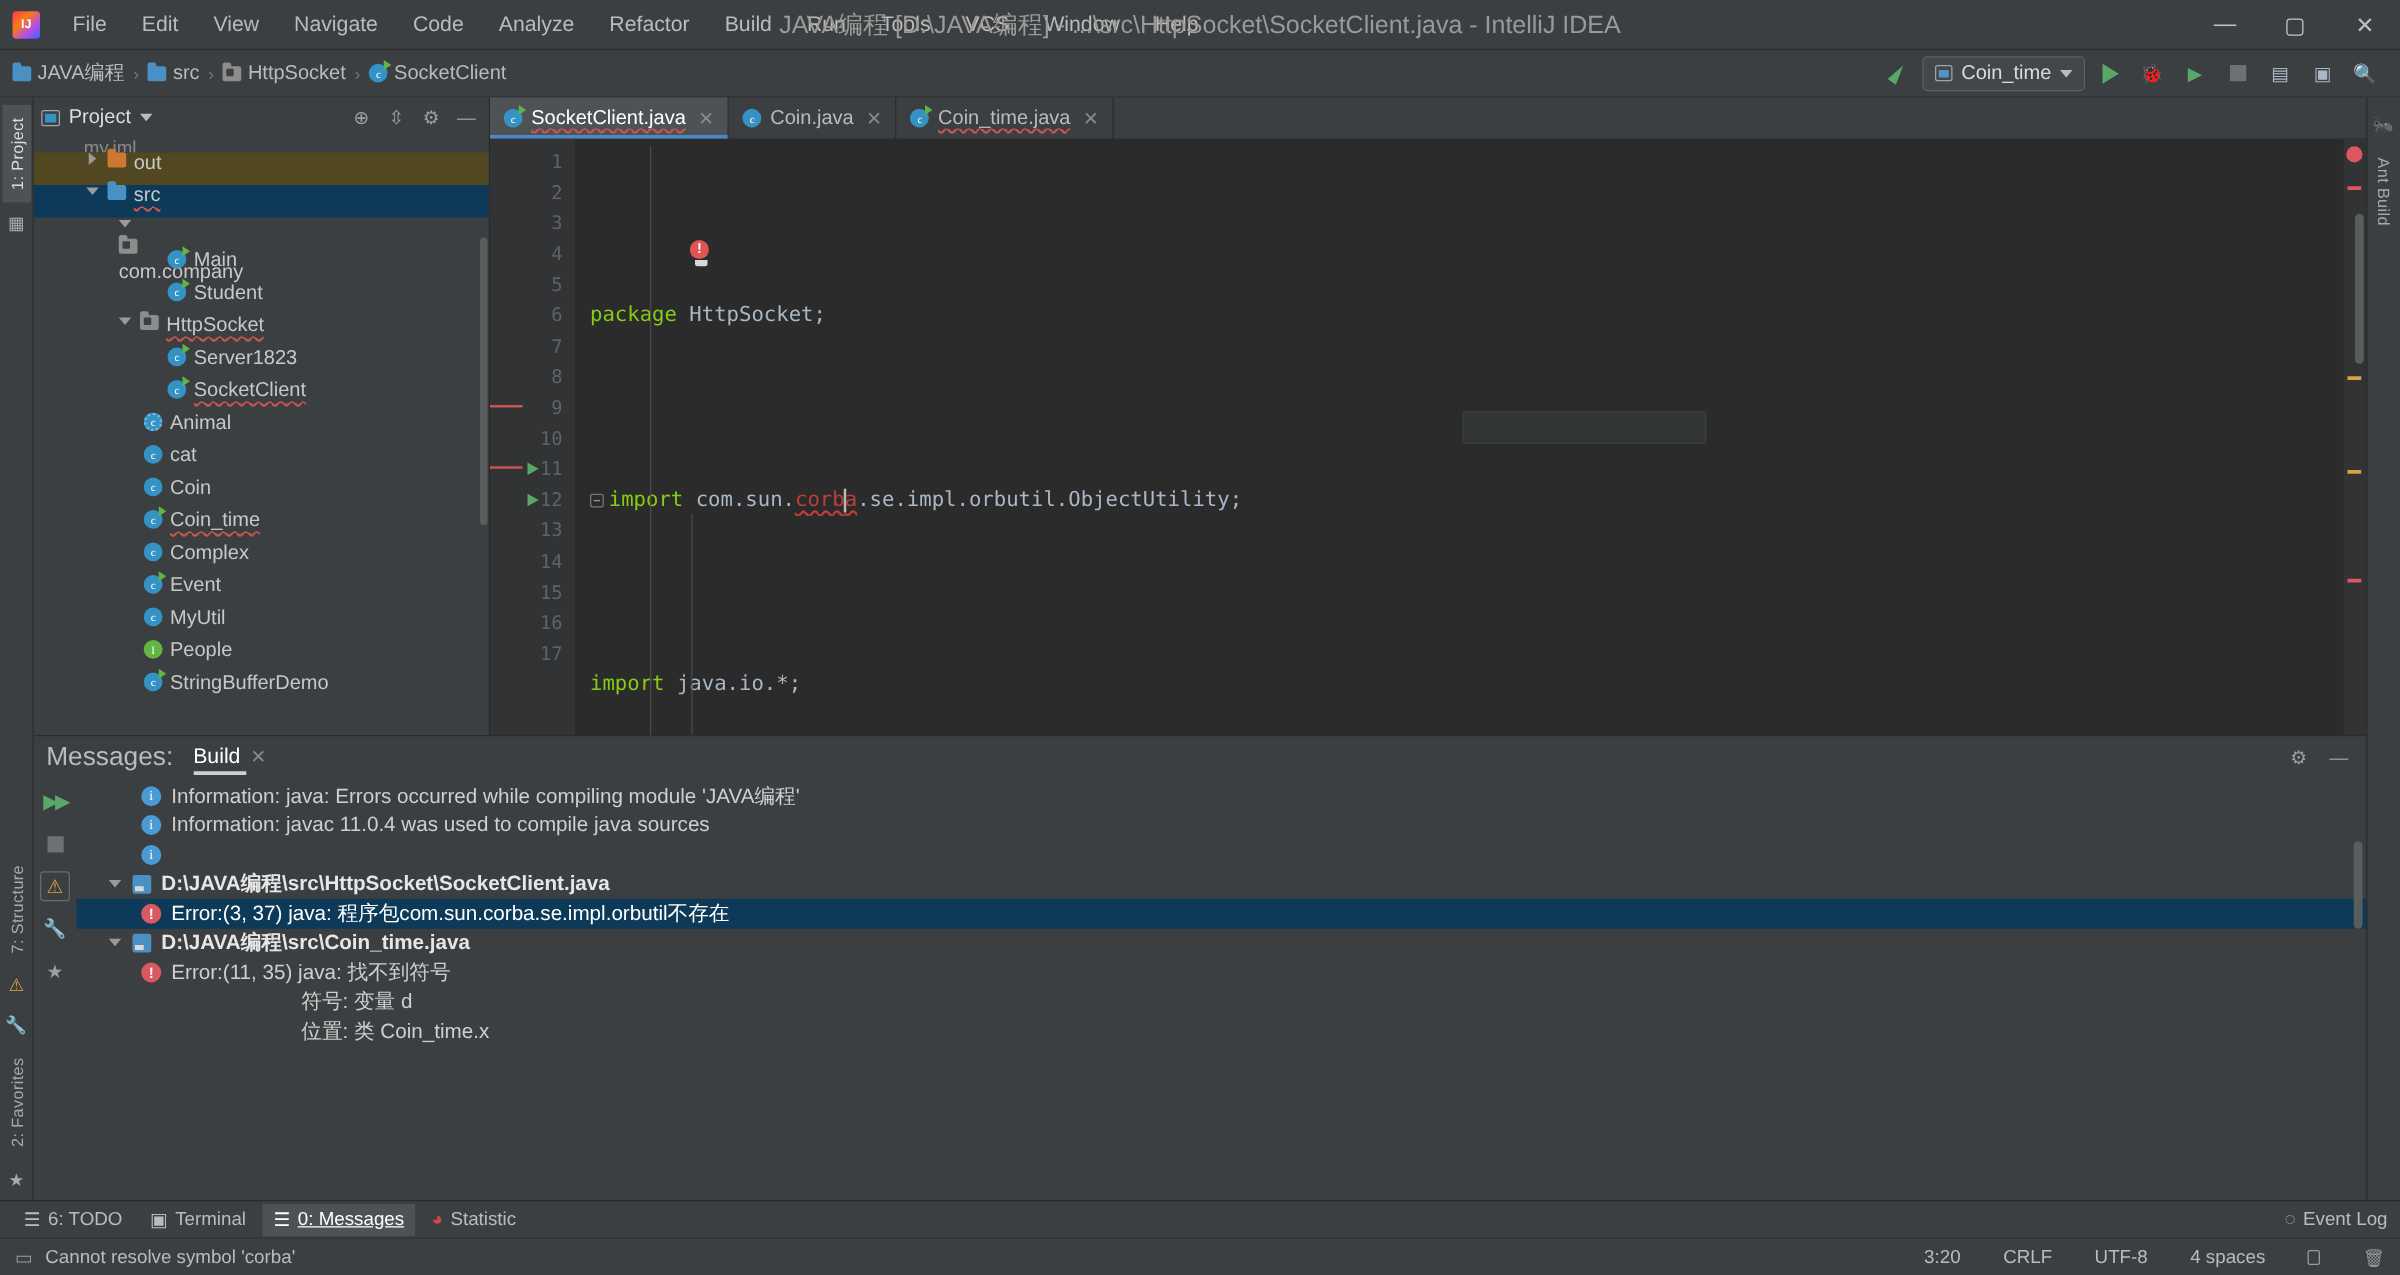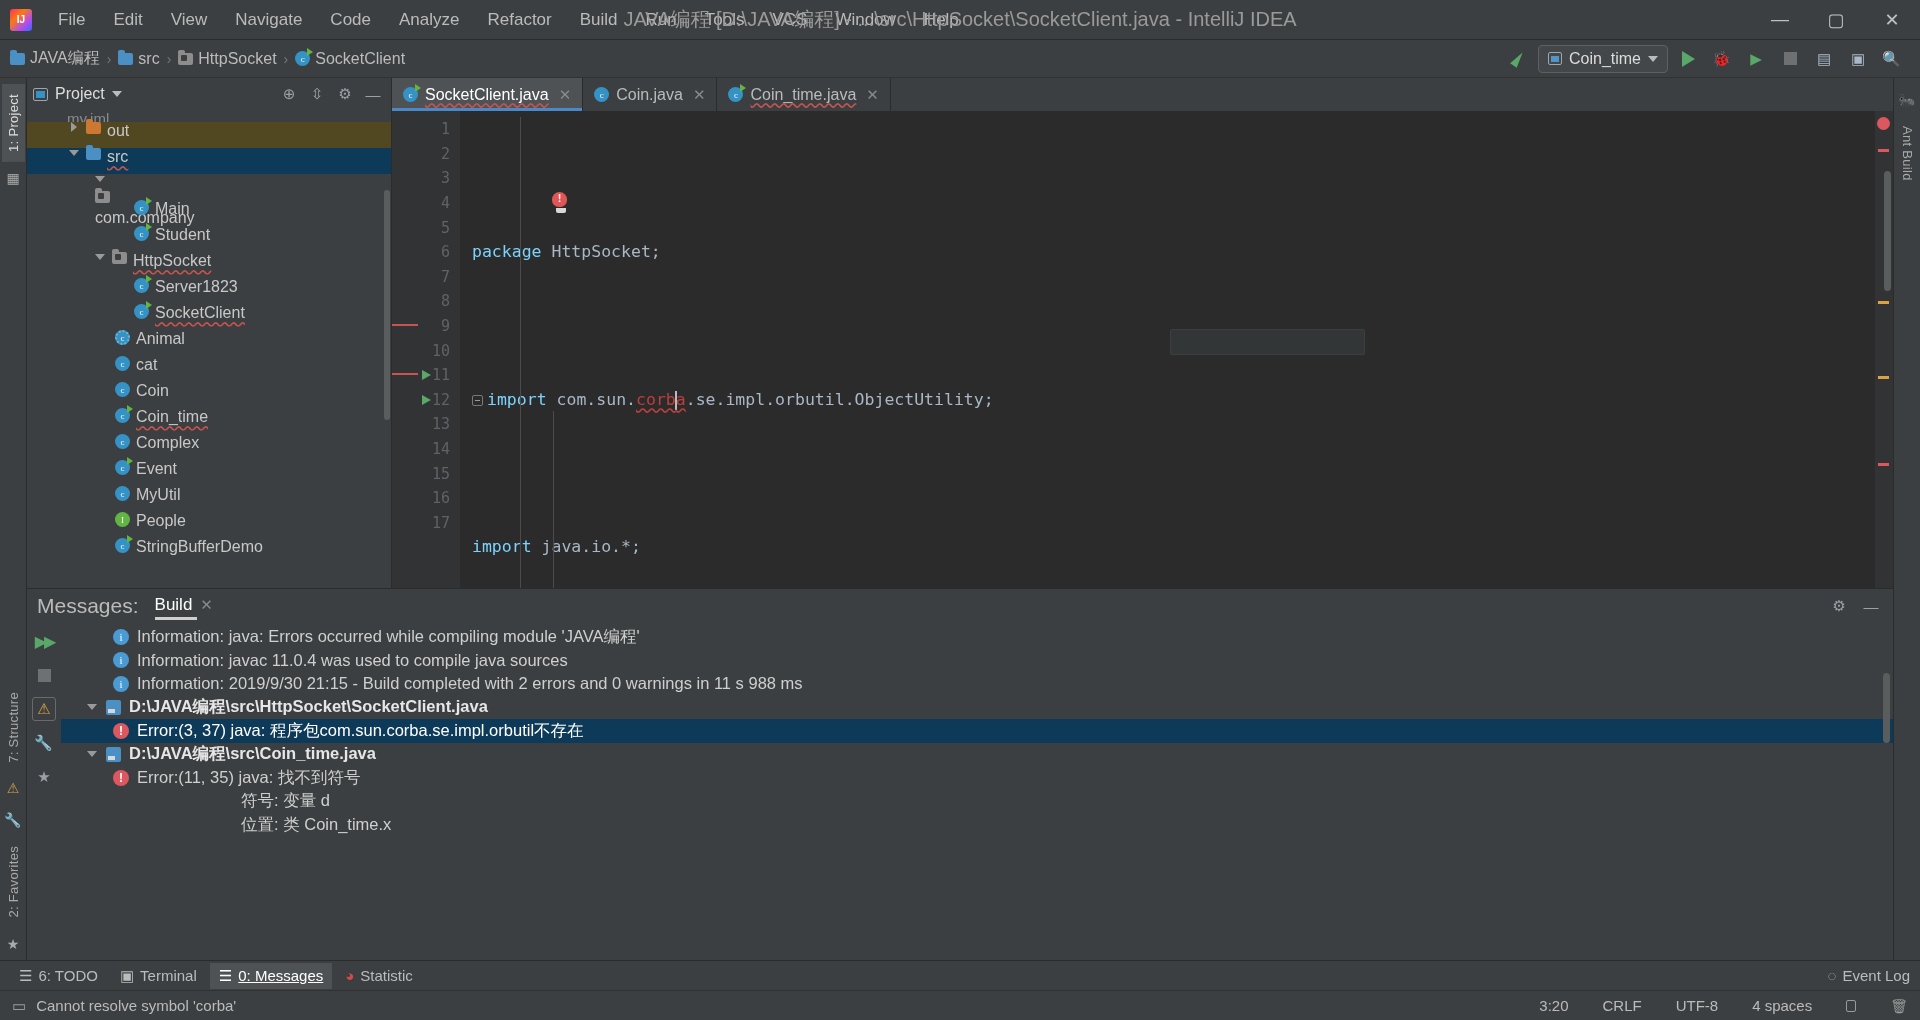--- a/index.html
+++ b/index.html
@@ -190,21 +190,21 @@
   .fold {
     width: 11px; height: 11px; border: 1px solid #787878; border-radius: 2px; position: relative;
   }
   .fold::after { content:""; position:absolute; left:2px; top:4px; width:5px; height:1px; background:#999; }
   .code-wrap {
     flex: 1 1 auto; position: relative; padding-top: 6px; overflow: hidden;
     font-family: "DejaVu Sans Mono", monospace; font-size: 16.5px; line-height: 24.6px;
     white-space: pre; color: #a9b7c6;
   }
   .cline { height: 24.6px; padding-left: 12px; }
-  .kw { color: #7dd3fc; }
+  .kw { color: #84cc16; }
   .err-und { text-decoration: underline; text-decoration-style: wavy; text-decoration-color: #bc3f3c; text-underline-offset: 3px; }
   .caret {
     display: inline-block; width: 2px; height: 19px; background: #bbb;
     vertical-align: middle; margin: 0 -1px;
   }
   .bulb {
     position: absolute; left: 92px; top: 32px; width: 18px; height: 21px;
   }
   .bulb .glass { width: 15px; height: 15px; background: #e05555; border-radius: 50% 50% 45% 45%; position: relative; }
   .bulb .glass::after { content:"!"; position:absolute; inset:0; display:flex; align-items:center; justify-content:center; color:#fff; font-size:11px; font-weight:bold; }
@@ -620,21 +620,20 @@
             <div class="msg-row" style="padding-left:52px;">
               <span class="i-ico">i</span>
               <span>Information: java: Errors occurred while compiling module 'JAVA编程'</span>
             </div>
             <div class="msg-row" style="padding-left:52px;">
               <span class="i-ico">i</span>
               <span>Information: javac 11.0.4 was used to compile java sources</span>
             </div>
             <div class="msg-row" style="padding-left:52px;">
               <span class="i-ico">i</span>
-              <span>Information: 2019/9/30 21:15 - Build completed with 2 errors and 0 warnings in 11 s 988 ms</span>
             </div>
             <div class="msg-row bold" style="padding-left:26px;">
               <span class="arrow down"></span>
               <span class="file-ico"></span>
               <span>D:\JAVA编程\src\HttpSocket\SocketClient.java</span>
             </div>
             <div class="msg-row selected" style="padding-left:52px;">
               <span class="e-ico">!</span>
               <span>Error:(3, 37)  java: 程序包com.sun.corba.se.impl.orbutil不存在</span>
             </div>

